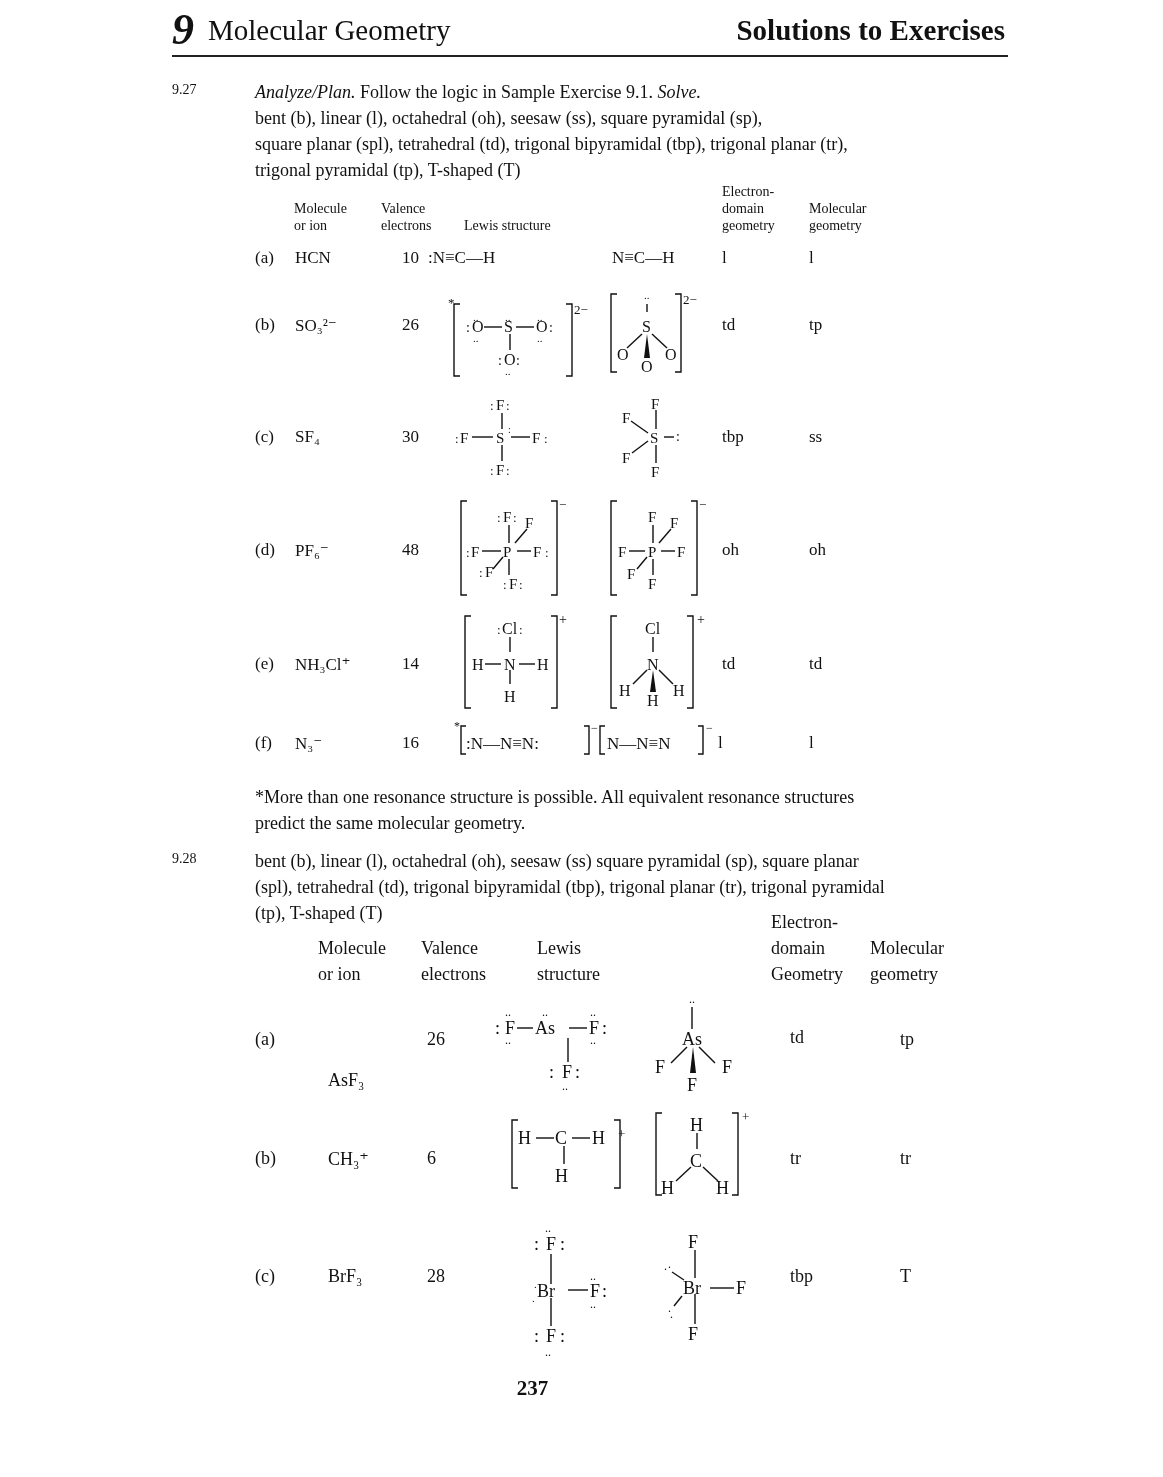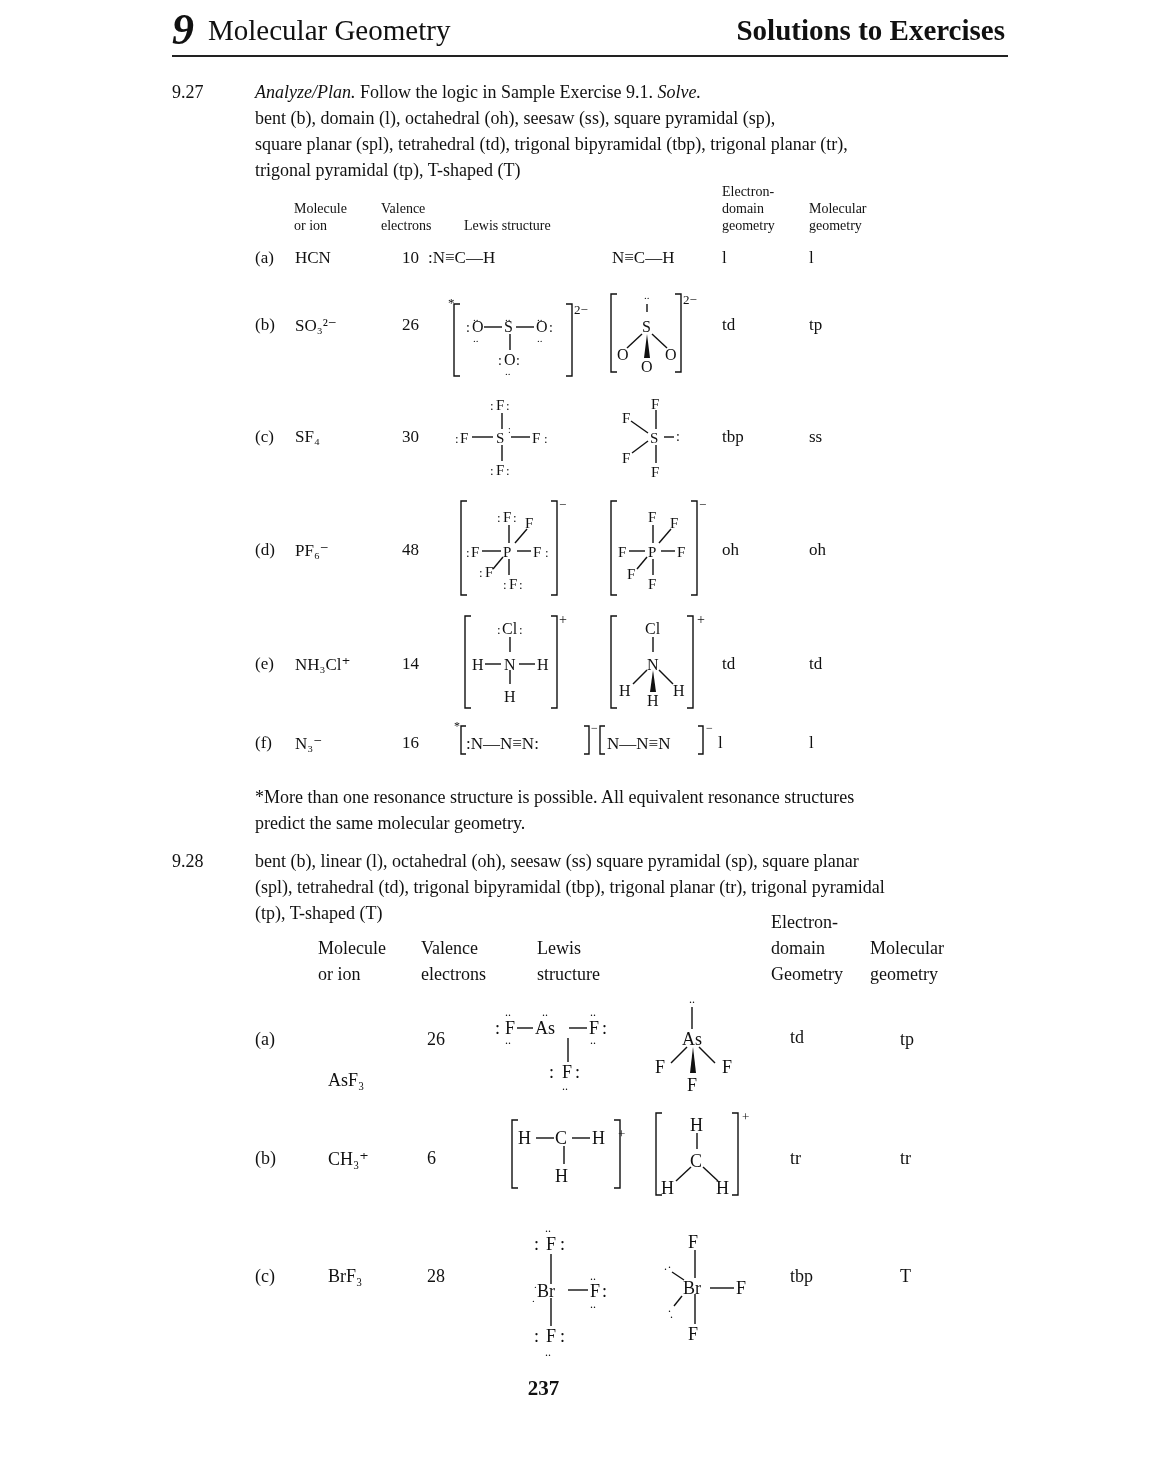--- a/index.html
+++ b/index.html
@@ -3,44 +3,44 @@
 <meta charset="utf-8">
 <style>
   html, body { margin: 0; padding: 0; background: #ffffff; }
   body { width: 1163px; height: 1477px; position: relative; overflow: hidden;
          font-family: "Liberation Serif", "DejaVu Serif", serif; color: #111; }
   .abs { position: absolute; white-space: nowrap; }
   .hdr-num { left: 172px; top: 4px; font-size: 44px; font-style: italic; font-weight: bold; }
   .hdr-title { left: 208px; top: 14px; font-size: 29px; }
   .hdr-right { right: 158px; top: 14px; font-size: 29px; font-weight: bold; }
   .hdr-rule { left: 172px; top: 55px; width: 836px; height: 2px; background: #222; }
-  .exnum { font-size: 18px; }
+  .exnum { font-size: 14px; }
   .body-text { font-size: 18px; line-height: 26px; }
   .justify { white-space: normal; text-align: justify; text-align-last: left; }
   .small-hdr { font-size: 14px; line-height: 17px; }
   .hdr28 { font-size: 18px; line-height: 26px; }
   .cell { font-size: 17px; }
   .cell2 { font-size: 18px; }
   svg { position: absolute; overflow: visible; }
   svg text { font-family: "Liberation Serif", "DejaVu Serif", serif; fill: #111; }
-  .page-number { left: 15px; width: 1057px; text-align: center; top: 1376px; font-size: 21px; font-weight: bold; }
+  .page-number { left: 4px; width: 1057px; text-align: center; top: 1376px; font-size: 21px; font-weight: bold; }
 </style>
 </head>
 <body>
 
 <div class="abs hdr-num">9</div>
 <div class="abs hdr-title">Molecular Geometry</div>
 <div class="abs hdr-right">Solutions to Exercises</div>
 <div class="abs hdr-rule"></div>
 
 <div class="abs exnum" style="left:172px; top:82px;">9.27</div>
 <div class="abs body-text" style="left:255px; top:79px;">
   <i>Analyze/Plan.</i><span> Follow the logic in Sample Exercise 9.1. </span><i>Solve.</i>
 </div>
-<div class="abs body-text" style="left:255px; top:105px;">bent (b), domain (l), octahedral (oh), seesaw (ss), square pyramidal (sp),</div>
+<div class="abs body-text" style="left:255px; top:105px;">bent (b), linear (l), octahedral (oh), seesaw (ss), square pyramidal (sp),</div>
 <div class="abs body-text justify" style="left:255px; top:131px; width:750px;">square planar (spl), tetrahedral (td), trigonal bipyramidal (tbp), trigonal planar (tr),</div>
 <div class="abs body-text" style="left:255px; top:157px;">trigonal pyramidal (tp), T-shaped (T)</div>
 
 <div class="abs small-hdr" style="left:294px; top:200px;">
   <div>Molecule</div>
     <div>or ion</div>
 </div>
 <div class="abs small-hdr" style="left:381px; top:200px;">
   <div>Valence</div>
     <div>electrons</div>

